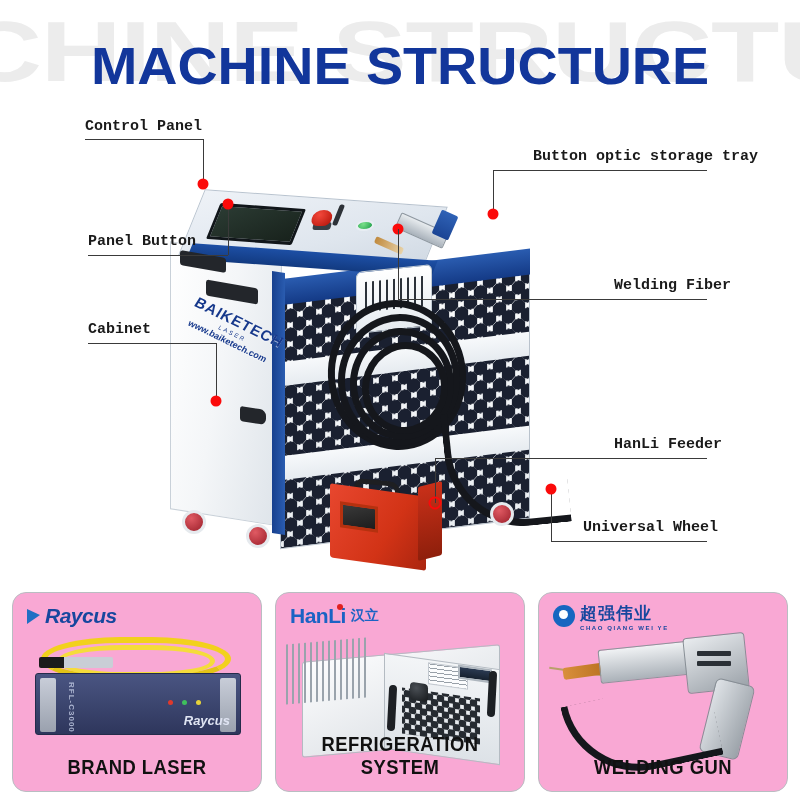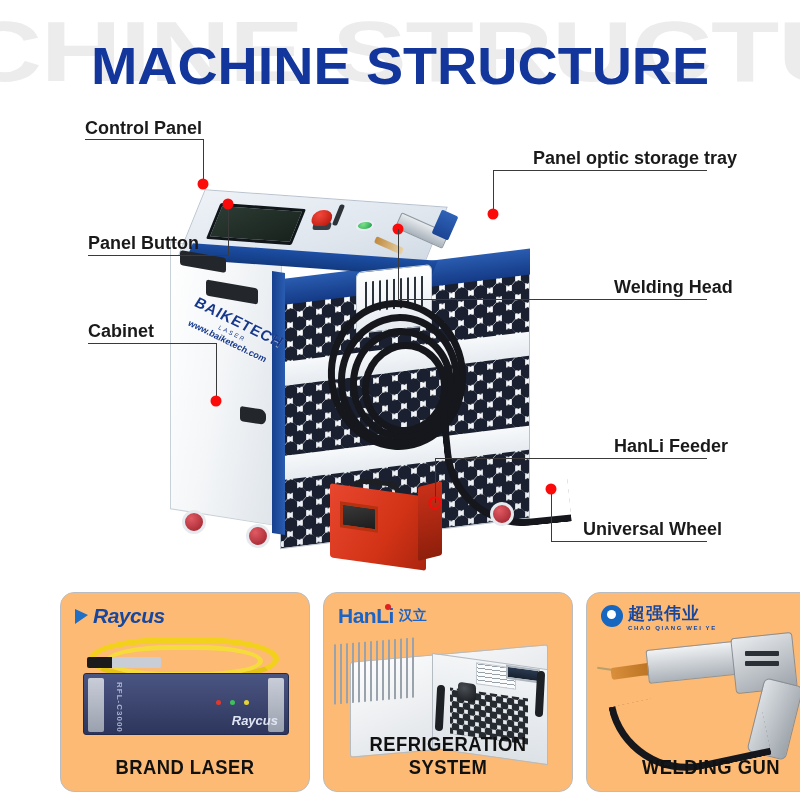--- a/index.html
+++ b/index.html
@@ -193,40 +193,40 @@
     border:3px solid #b5310f; transform:skewY(8deg);
   }
   .feeder-handle {
     position:absolute; left:24px; top:0px; width:46px; height:16px;
     border:5px solid #1e1f22; border-bottom:none;
     border-radius:10px 10px 0 0; transform:skewY(6deg);
   }
 
   
   .callout-label {
-    position:absolute; font-weight:700; font-size:18px; color:#1a1a1a;
-    white-space:nowrap; line-height:1;
+    position:absolute; font-weight:700; font-size:15px; color:#1a1a1a;
+    white-space:nowrap; line-height:1;font-family:Liberation Mono, monospace;
   }
   .lead-h { position:absolute; height:0; border-top:1.6px solid #3a3a3a; }
   .lead-v { position:absolute; width:0; border-left:1.6px solid #3a3a3a; }
   .dot {
     position:absolute; width:11px; height:11px; border-radius:50%;
     background:#fb0a0a; transform:translate(-50%,-50%);
   }
   .dot.hollow {
     background:transparent; border:2.5px solid #fb0a0a;
     width:13px; height:13px;
   }
 
   
   .cards { position:absolute; left:0; top:588px; width:800px; height:212px; }
   .card {
     position:absolute; top:4px; width:250px; height:200px;
     border:1.5px solid #b9bdc2; border-radius:14px;
-    background:#fdba74; overflow:hidden;margin-left:48px;
+    background:#f9a8d4; overflow:hidden;
   }
   .card.c-1 { left:12px; }
   .card.c-2 { left:275px; }
   .card.c-3 { left:538px; }
   .card-logo { position:absolute; left:14px; top:10px; height:26px; display:flex; align-items:center; gap:5px; }
   .card-caption {
     position:absolute; left:0; bottom:12px; width:100%;
     text-align:center; font-weight:700; font-size:20px;
     letter-spacing:0.5px; color:#111; transform:scaleX(0.92);
   }
@@ -431,26 +431,26 @@
     <div class="callout-label" style="left:88px; top:134px;">Panel Button</div>
     <div class="lead-h" style="left:88px; top:155px; width:140px;"></div>
     <div class="lead-v" style="left:228px; top:104px; height:51px;"></div>
     <div class="dot" style="left:228px; top:104px;"></div>
 
     <div class="callout-label" style="left:88px; top:222px;text-align:right;">Cabinet</div>
     <div class="lead-h" style="left:88px; top:243px; width:128px;"></div>
     <div class="lead-v" style="left:216px; top:243px; height:58px;"></div>
     <div class="dot" style="left:216px; top:301px;"></div>
 
-    <div class="callout-label" style="left:533px; top:49px;">Panel optic storage tray</div>
+    <div class="callout-label" style="left:533px; top:49px;">Button optic storage tray</div>
     <div class="lead-h" style="left:493px; top:70px; width:214px;"></div>
     <div class="lead-v" style="left:493px; top:70px; height:44px;"></div>
     <div class="dot" style="left:493px; top:114px;"></div>
 
-    <div class="callout-label" style="left:614px; top:178px;">Welding Head</div>
+    <div class="callout-label" style="left:614px; top:178px;">Welding Fiber</div>
     <div class="lead-h" style="left:398px; top:199px; width:309px;"></div>
     <div class="dot" style="left:398px; top:129px;"></div>
     <div class="lead-v" style="left:398px; top:129px; height:70px;"></div>
 
     <div class="callout-label" style="left:614px; top:337px;">HanLi Feeder</div>
     <div class="lead-h" style="left:435px; top:358px; width:272px;"></div>
     <div class="lead-v" style="left:435px; top:358px; height:45px;"></div>
     <div class="dot hollow" style="left:435px; top:403px;"></div>
 
     <div class="callout-label" style="left:583px; top:420px;">Universal Wheel</div>

